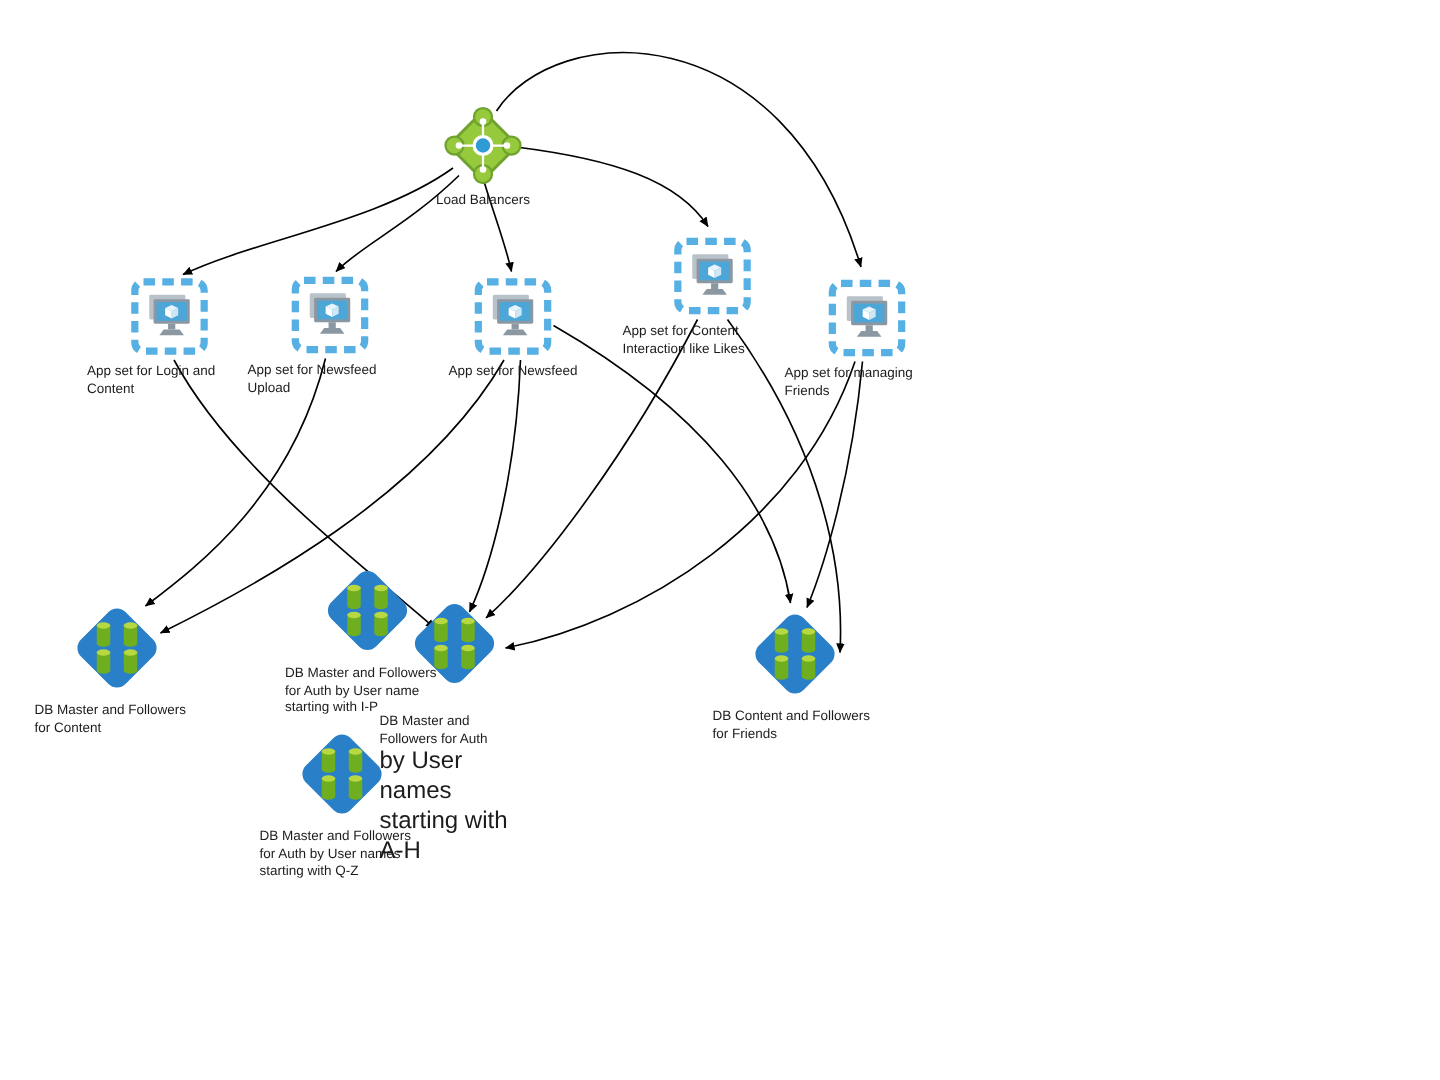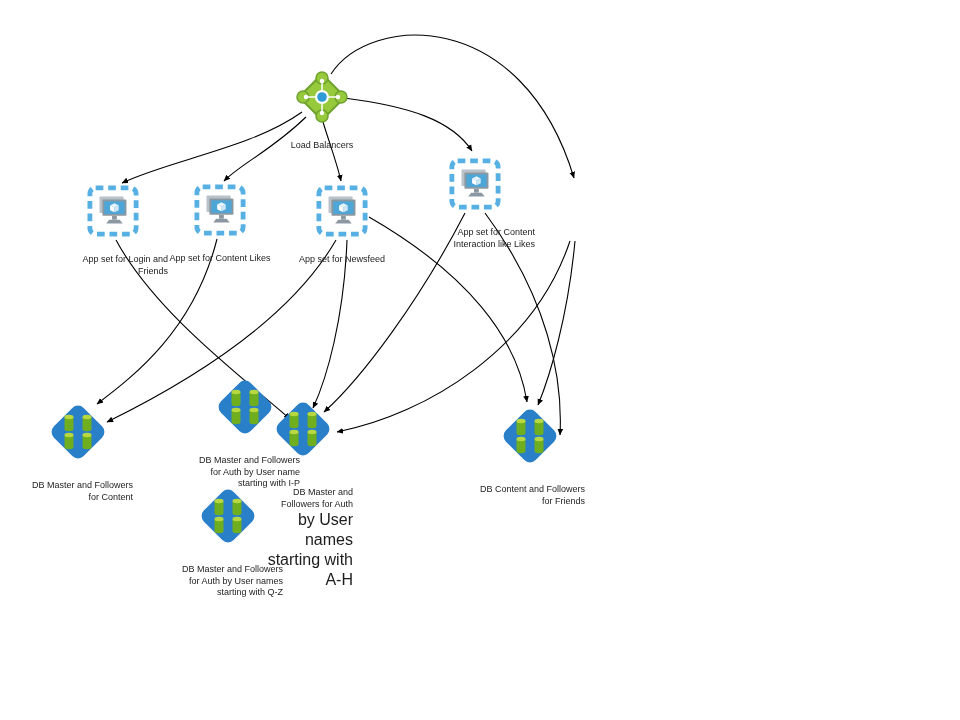--- a/index.html
+++ b/index.html
@@ -2,21 +2,21 @@
 <html><head>
 <meta charset="utf-8">
 <style>
   * { margin:0; padding:0; box-sizing:border-box; }
   html,body { width:960px; height:720px; background:#ffffff;
     font-family:"Liberation Sans", sans-serif; }
   .canvas { position:relative; width:960px; height:720px; background:#fff; overflow:hidden; }
   .edges-layer { position:absolute; left:0; top:0; width:960px; height:720px; pointer-events:none; }
   .node { position:absolute; display:flex; flex-direction:column; align-items:center; }
   .node .icon { display:block; line-height:0; }
-  .node .label { margin-top:17px; font-size:9px; line-height:1.3; color:#1c1c1c; text-align:right; }
+  .node .label { margin-top:5px; font-size:9px; line-height:1.3; color:#1c1c1c; text-align:left; }
   .label .big { font-size:16px; line-height:1.25; display:block; }
 </style>
 </head>
 <body>
 
 <div class="canvas">
 
   <svg class="edges-layer" width="960" height="720" viewBox="0 0 960 720">
     <defs>
       <marker id="arrow" viewBox="0 0 10 10" refX="8.5" refY="5" markerWidth="6.5" markerHeight="6.5" orient="auto">
@@ -69,38 +69,38 @@
         <rect x="13" y="12" width="25" height="17" rx="1" fill="#b9c2c9"></rect>
         <rect x="16" y="15" width="25" height="17" rx="1" fill="#8b98a1"></rect>
         <rect x="18" y="17" width="21" height="13" fill="#4da6d8"></rect>
         <polygon points="28.5,19 33,21.2 28.5,23.4 24,21.2" fill="#e8f4fb"></polygon>
         <polygon points="24,21.2 28.5,23.4 28.5,28.4 24,26.2" fill="#ffffff"></polygon>
         <polygon points="33,21.2 28.5,23.4 28.5,28.4 33,26.2" fill="#cfe7f5"></polygon>
         <rect x="26" y="32" width="5" height="4" fill="#8b98a1"></rect>
         <polygon points="20,40 37,40 34,36 23,36" fill="#8b98a1"></polygon>
       </svg>
     </span>
-    <div class="label">App set for Login and Friends</div>
+    <div class="label">App set for Login and Content</div>
   </div>
 
   <div class="node" style="left:165px; top:184px; width:110px;">
     <span class="icon">
       <svg width="52" height="52" viewBox="0 0 54 54">
         <rect x="3" y="3" width="48" height="48" rx="6" fill="#ffffff" stroke="#57b0e3" stroke-width="5" stroke-dasharray="8 5"></rect>
         <rect x="13" y="12" width="25" height="17" rx="1" fill="#b9c2c9"></rect>
         <rect x="16" y="15" width="25" height="17" rx="1" fill="#8b98a1"></rect>
         <rect x="18" y="17" width="21" height="13" fill="#4da6d8"></rect>
         <polygon points="28.5,19 33,21.2 28.5,23.4 24,21.2" fill="#e8f4fb"></polygon>
         <polygon points="24,21.2 28.5,23.4 28.5,28.4 24,26.2" fill="#ffffff"></polygon>
         <polygon points="33,21.2 28.5,23.4 28.5,28.4 33,26.2" fill="#cfe7f5"></polygon>
         <rect x="26" y="32" width="5" height="4" fill="#8b98a1"></rect>
         <polygon points="20,40 37,40 34,36 23,36" fill="#8b98a1"></polygon>
       </svg>
     </span>
-    <div class="label">App set for Content Likes</div>
+    <div class="label">App set for Newsfeed Upload</div>
   </div>
 
   <div class="node" style="left:415px; top:158px; width:120px;">
     <span class="icon">
       <svg width="52" height="52" viewBox="0 0 54 54">
         <rect x="3" y="3" width="48" height="48" rx="6" fill="#ffffff" stroke="#57b0e3" stroke-width="5" stroke-dasharray="8 5"></rect>
         <rect x="13" y="12" width="25" height="17" rx="1" fill="#b9c2c9"></rect>
         <rect x="16" y="15" width="25" height="17" rx="1" fill="#8b98a1"></rect>
         <rect x="18" y="17" width="21" height="13" fill="#4da6d8"></rect>
         <polygon points="28.5,19 33,21.2 28.5,23.4 24,21.2" fill="#e8f4fb"></polygon>
@@ -123,20 +123,36 @@
         <polygon points="28.5,19 33,21.2 28.5,23.4 24,21.2" fill="#e8f4fb"></polygon>
         <polygon points="24,21.2 28.5,23.4 28.5,28.4 24,26.2" fill="#ffffff"></polygon>
         <polygon points="33,21.2 28.5,23.4 28.5,28.4 33,26.2" fill="#cfe7f5"></polygon>
         <rect x="26" y="32" width="5" height="4" fill="#8b98a1"></rect>
         <polygon points="20,40 37,40 34,36 23,36" fill="#8b98a1"></polygon>
       </svg>
     </span>
     <div class="label">App set for Newsfeed</div>
   </div>
 
+  <div class="node" style="left:523px; top:186px; width:110px;">
+    <span class="icon">
+      <svg width="52" height="52" viewBox="0 0 54 54">
+        <rect x="3" y="3" width="48" height="48" rx="6" fill="#ffffff" stroke="#57b0e3" stroke-width="5" stroke-dasharray="8 5"></rect>
+        <rect x="13" y="12" width="25" height="17" rx="1" fill="#b9c2c9"></rect>
+        <rect x="16" y="15" width="25" height="17" rx="1" fill="#8b98a1"></rect>
+        <rect x="18" y="17" width="21" height="13" fill="#4da6d8"></rect>
+        <polygon points="28.5,19 33,21.2 28.5,23.4 24,21.2" fill="#e8f4fb"></polygon>
+        <polygon points="24,21.2 28.5,23.4 28.5,28.4 24,26.2" fill="#ffffff"></polygon>
+        <polygon points="33,21.2 28.5,23.4 28.5,28.4 33,26.2" fill="#cfe7f5"></polygon>
+        <rect x="26" y="32" width="5" height="4" fill="#8b98a1"></rect>
+        <polygon points="20,40 37,40 34,36 23,36" fill="#8b98a1"></polygon>
+      </svg>
+    </span>
+    <div class="label">App set for managing Friends</div>
+  </div>
 
   <div class="node" style="left:23px; top:401px; width:110px;">
     <span class="icon">
       <svg width="62" height="62" viewBox="0 0 62 62">
         <rect x="10" y="10" width="42" height="42" rx="8" fill="#2a7fc9" transform="rotate(45 31 31)"></rect>
         <g>
           <g transform="translate(22,22)">
               <path d="M-4.5,-6 L-4.5,6 A4.5,2.2 0 0 0 4.5,6 L4.5,-6" fill="#6fae1f"></path>
               <ellipse cx="0" cy="-6" rx="4.5" ry="2.2" fill="#b8d842"></ellipse>
             </g>

